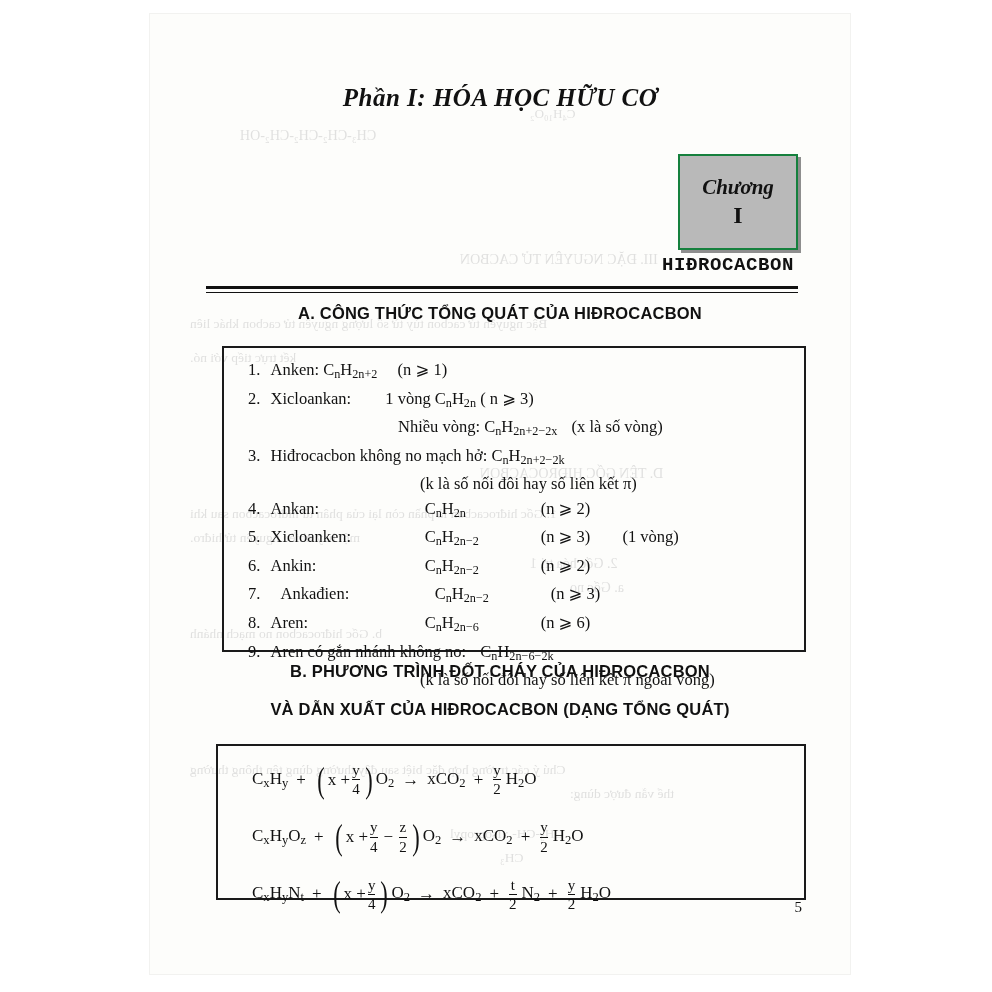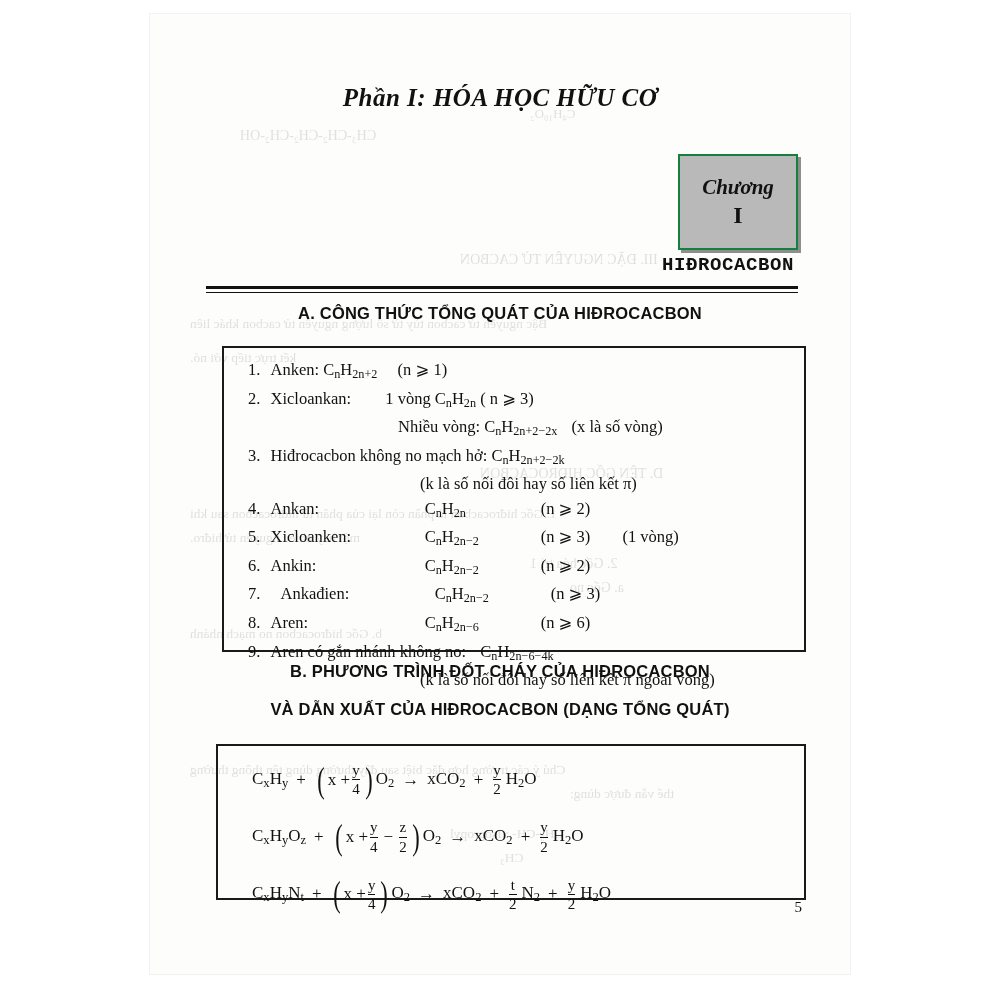--- a/index.html
+++ b/index.html
@@ -322,21 +322,21 @@
           <div class="li">
             <span>8.</span>
             <span class="col-name" style="margin-left:6px;">Aren:</span>
             <span class="col-form">C<sub>n</sub>H<sub>2n−6</sub></span>
             <span>(n ⩾ 6)</span>
           </div>
 
           <div class="li">
             <span>9.</span>
             <span style="margin-left:6px;">Aren có gắn nhánh không no:</span>
-            <span style="margin-left:10px;">C<sub>n</sub>H<sub>2n−6−4k</sub></span>
+            <span style="margin-left:10px;">C<sub>n</sub>H<sub>2n−6−2k</sub></span>
           </div>
 
           <div class="li indent-3">
             <span>(k là số nối đôi hay số liên kết π ngoài vòng)</span>
           </div>
 
         </div>
       </div>
 
       <div class="section-head" id="sectionB1">B. PHƯƠNG TRÌNH ĐỐT CHÁY CỦA HIĐROCACBON</div>

